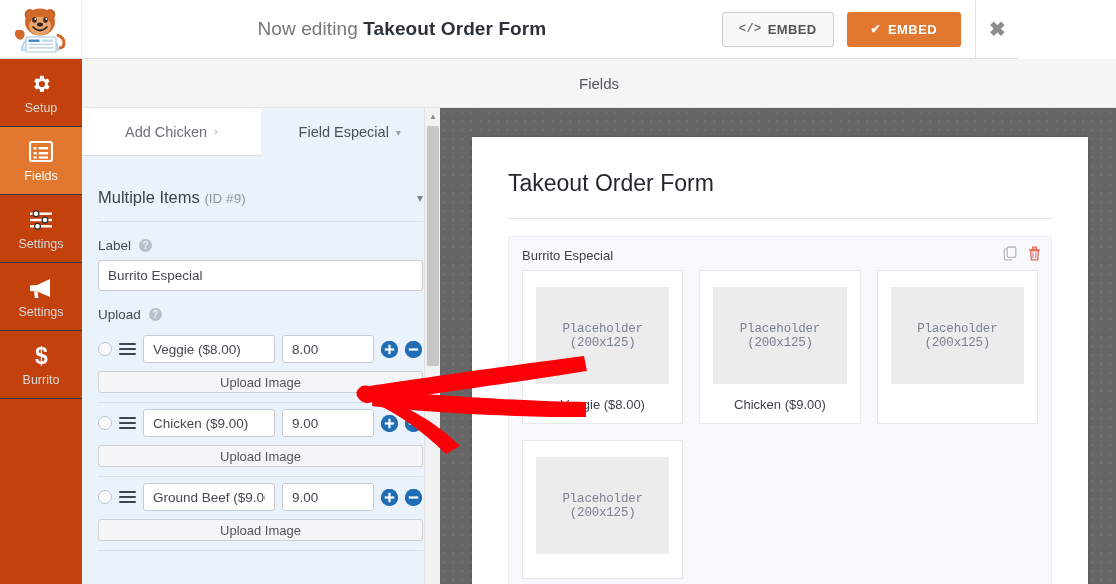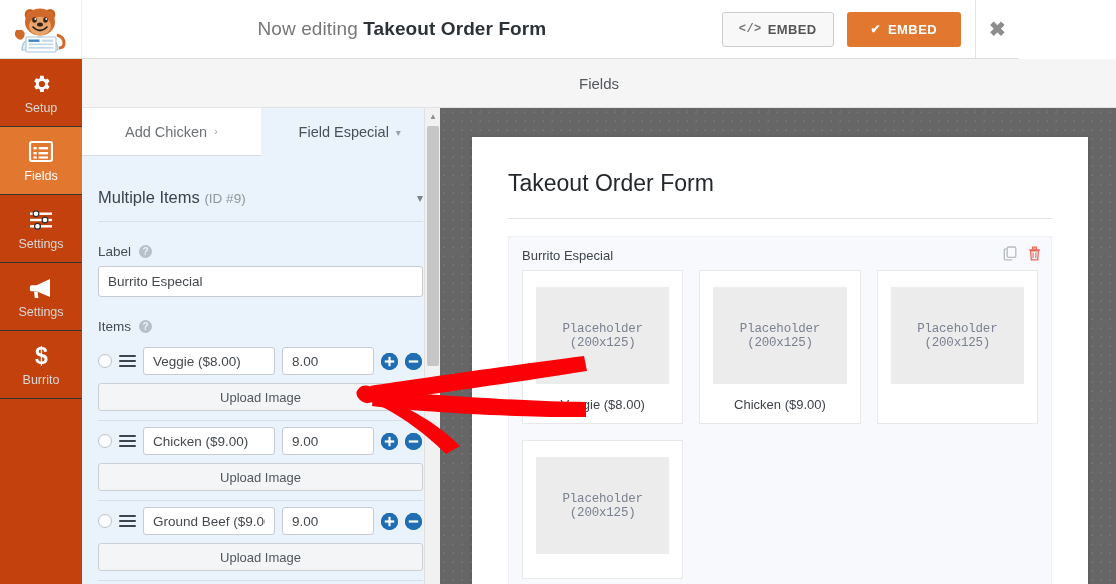--- a/index.html
+++ b/index.html
@@ -96,21 +96,21 @@
     padding: 32px 0 14px 0;
     border-bottom: 1px solid #d7dfe8;
   }
   .sec-title { font-size: 16.5px; color: #3c434a; }
   .sec-title .idtag { color: #8e979f; font-size: 13.5px; }
   .sec-caret { color: #7b848c; font-size: 12px; cursor: pointer; }
 
   .fld-label {
     display: flex; align-items: center; gap: 8px;
     font-size: 13.5px; color: #444b51;
-    margin: 22px 0 7px 0;
+    margin: 16px 0 7px 0;
   }
   .help-ico {
     width: 13px; height: 13px; border-radius: 50%;
     background: #b7bfc7; color: #eaf2fb;
     font-size: 10px; font-weight: bold; line-height: 13px;
     text-align: center; cursor: pointer;
   }
   .txt-input {
     width: 100%; height: 31px;
     border: 1px solid #c8ccd0; border-radius: 3px;
@@ -138,21 +138,21 @@
   .item-price { width: 92px; height: 28px; }
   .circ-btn {
     width: 17px; height: 17px; border-radius: 50%;
     background: #1f6db5; color: #fff;
     font-size: 14px; font-weight: bold; line-height: 15px;
     text-align: center; cursor: pointer; flex: 0 0 auto;
     display: flex; align-items: center; justify-content: center;
   }
   .circ-btn svg { display: block; }
   .upload-btn {
-    display: block; width: 100%; height: 28px; margin-top: 8px;
+    display: block; width: 100%; height: 22px; margin-top: 8px;
     border: 1px solid #ccd0d4; border-radius: 3px;
     background: #f4f5f6; color: #50575e;
     font-size: 13px; cursor: pointer;
     font-family: "Liberation Sans", sans-serif;
   }
 
   
   .pscroll {
     position: absolute; left: 424px; top: 108px;
     width: 16px; height: 476px;
@@ -371,21 +371,21 @@
 
       
       <div class="fld-label">
         <span>Label</span>
         <span class="help-ico">?</span>
       </div>
       <input class="txt-input" type="text" value="Burrito Especial" style="">
 
       
       <div class="fld-label">
-        <span>Items</span>
+        <span>Upload</span>
         <span class="help-ico">?</span>
       </div>
 
       <div class="items-list">
 
         <div class="item-row">
           <div class="item-line1">
             <span class="radio-dot"></span>
             <span class="drag-handle">
                 <span></span>

